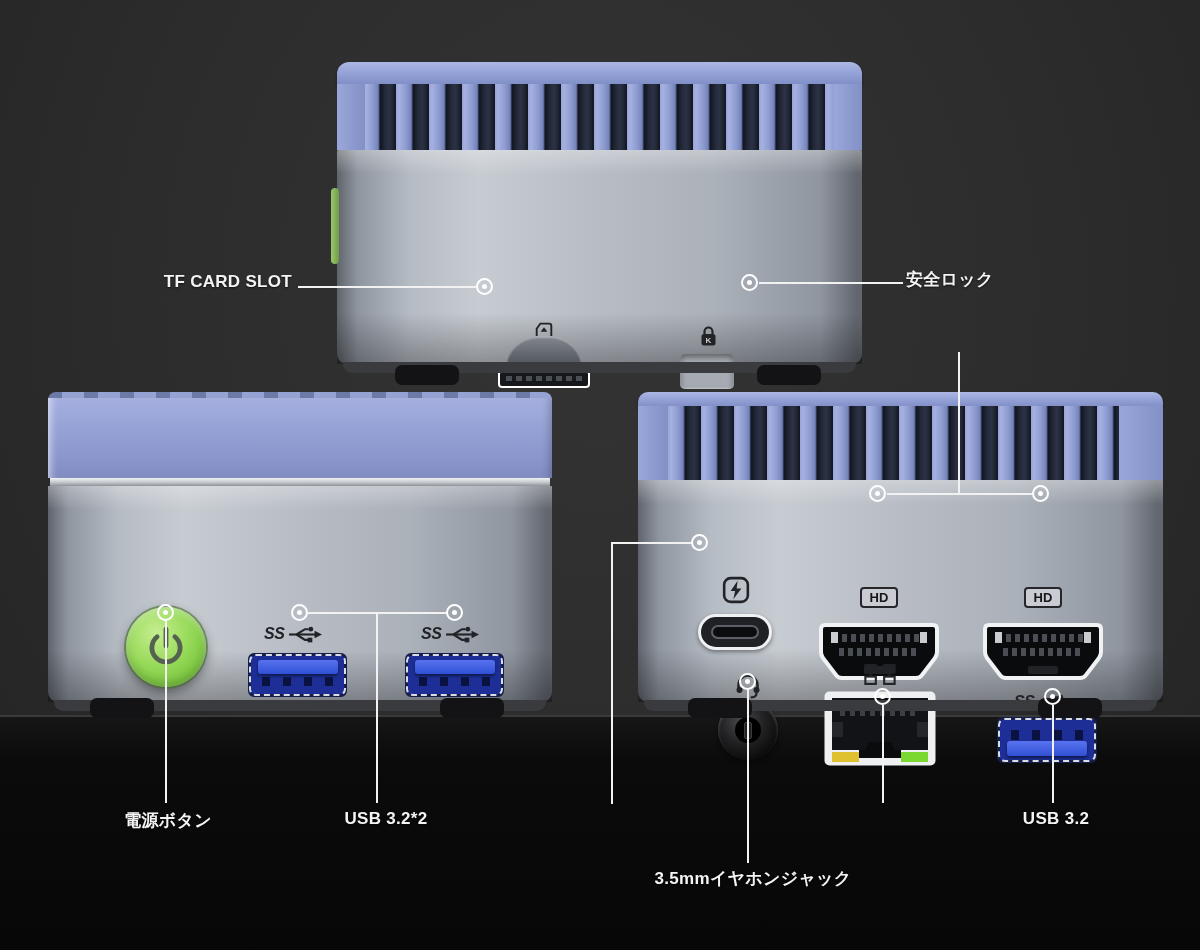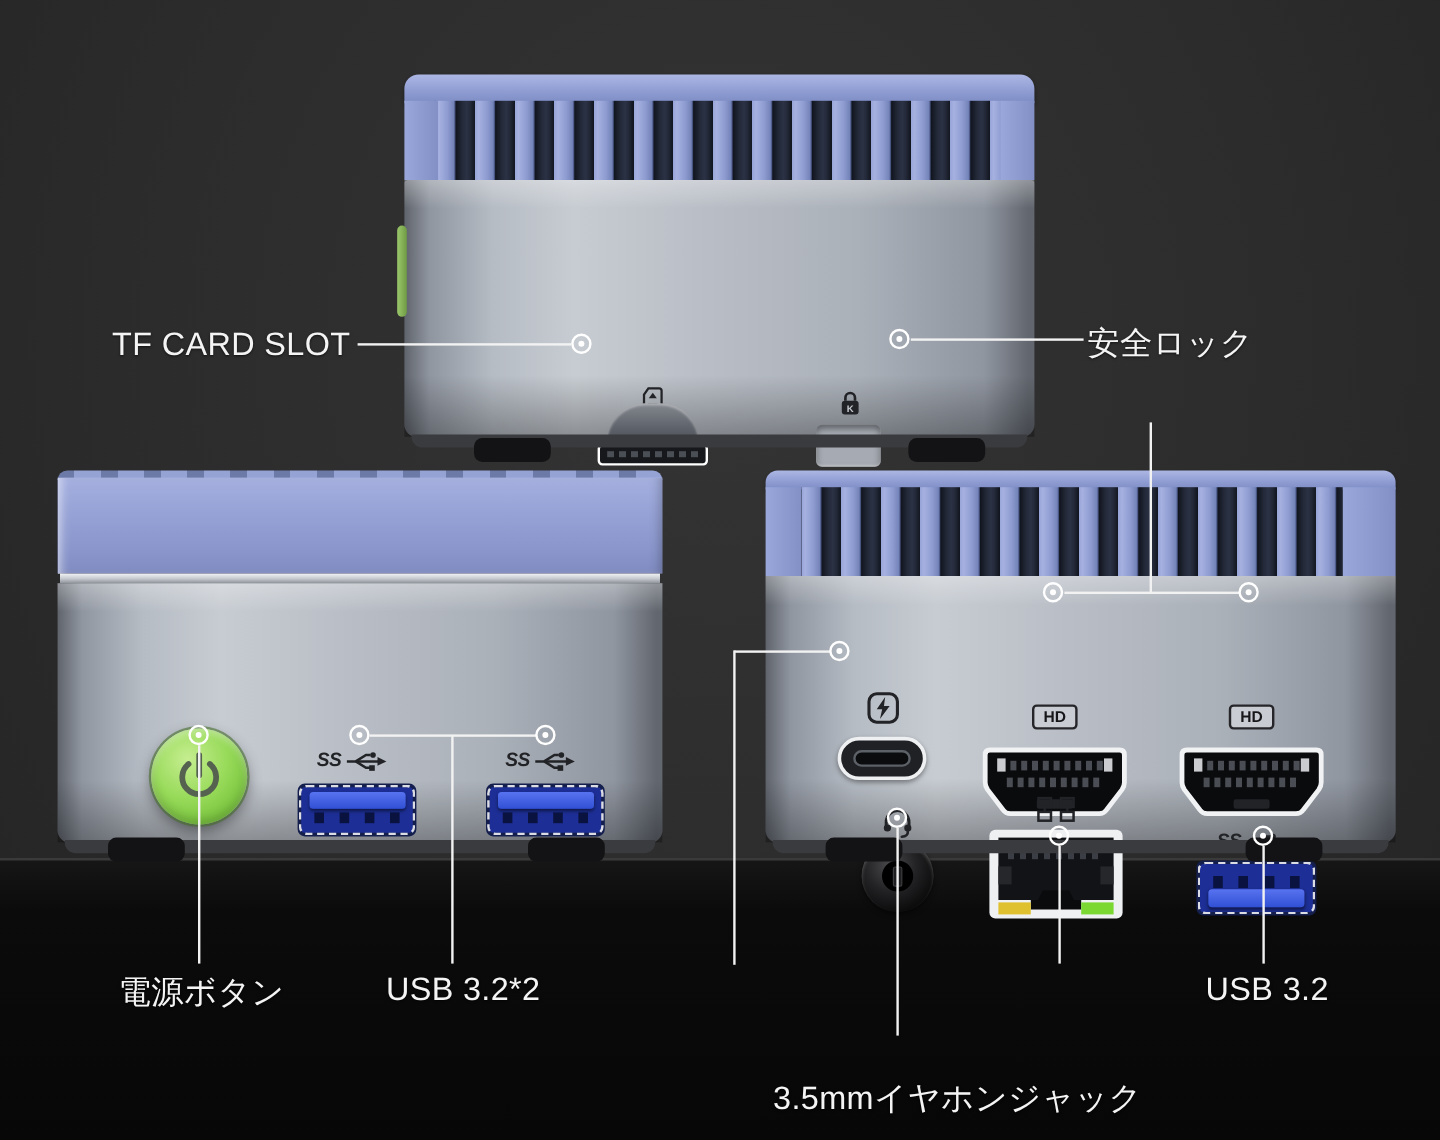--- a/index.html
+++ b/index.html
@@ -143,22 +143,22 @@
   .lan-icon { position:absolute; left:224px; top:183px; width:36px; height:23px; }
   .rj45 { position:absolute; left:185px; top:210px; width:114px; height:77px; }
   .dev-back .usb3 { left:359px; top:237px; width:100px; height:46px; }
 
   
   .cl { position:absolute; background:#f2f2f2; z-index:6; }
   .dot { position:absolute; width:17px; height:17px; border:2.5px solid #fff; border-radius:50%; z-index:7; }
   .dot::after { content:""; position:absolute; left:50%; top:50%; width:5px; height:5px;
     margin-left:-2.5px; margin-top:-2.5px; background:#fff; border-radius:50%; }
 
-  .callout-label { position:absolute; color:#f4f4f4; font-size:27px; white-space:nowrap; z-index:8;
-    letter-spacing:.3px; text-shadow:0 1px 2px rgba(0,0,0,.65); }
+  .callout-label { position:absolute; color:#f4f4f4; font-size:17px; white-space:nowrap; z-index:8;
+    letter-spacing:.3px; text-shadow:0 1px 2px rgba(0,0,0,.65);font-weight:bold; }
   .anchor-center { transform:translateX(-50%); }
   .anchor-right  { transform:translateX(-100%); }
 
   .l-tf      { left:298px; top:286px; width:178px; height:2px; }
   .l-lock    { left:759px; top:282px; width:144px; height:2px; }
   .l-hdmi-v  { left:958px; top:352px; width:2px; height:142px; }
   .l-hdmi-h  { left:887px; top:493px; width:146px; height:2px; }
   .l-power   { left:165px; top:621px; width:2px; height:182px; }
   .l-usbf-h  { left:308px; top:612px; width:139px; height:2px; }
   .l-usbf-v  { left:376px; top:613px; width:2px; height:190px; }
@@ -181,21 +181,21 @@
   .c-usbb  { left:1044px; top:688px; }
 
   .lbl-tf    { left:292px; top:272px; }
   .lbl-lock  { left:906px; top:268px; }
   .lbl-hdmi  { left:876px; top:326px; }
   .lbl-power { left:168px; top:809px; }
   .lbl-usbf  { left:386px; top:809px;text-align:center; }
   .lbl-typec { left:613px; top:809px; }
   .lbl-rj45  { left:881px; top:809px; }
   .lbl-usbb  { left:1056px; top:809px; }
-  .lbl-audio { left:798px; top:867px;margin-top:30px; }
+  .lbl-audio { left:753px; top:867px; }
 </style>
 </head>
 <body>
 
 <div class="stage">
   <div class="bg-lower"></div>
   <div class="table-edge"></div>
 
   <div class="device dev-top">
     <div class="rim"></div>

